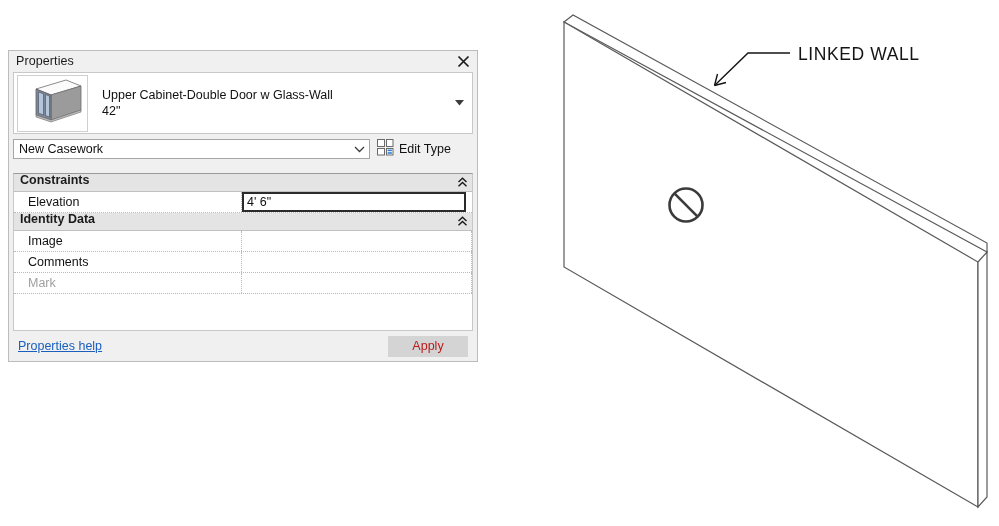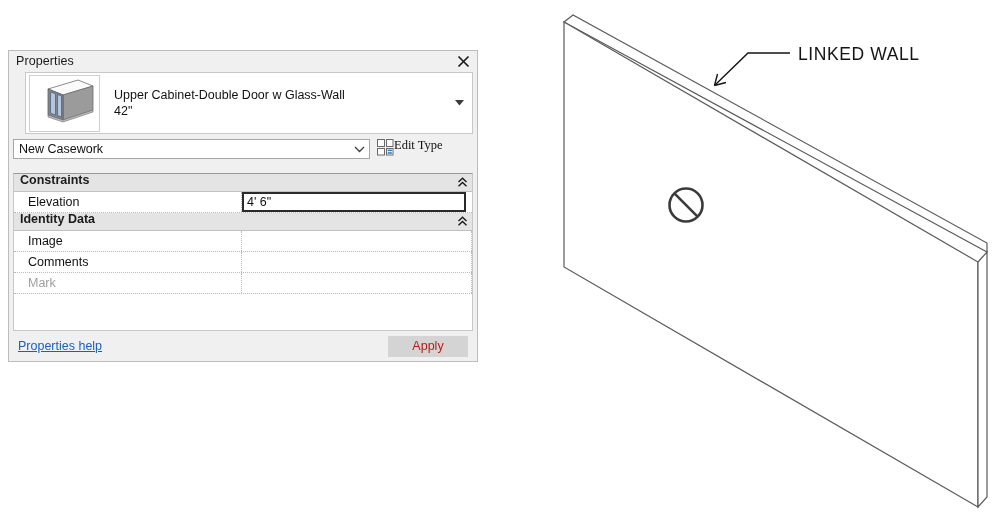--- a/index.html
+++ b/index.html
@@ -52,21 +52,21 @@
     height: 18px;
     display: flex;
     align-items: center;
     justify-content: center;
     cursor: pointer;
   }
   .pp-close svg { display: block; }
 
   
   .pp-typehead {
-    margin: 0 4px 0 16px;
+    margin: 0 4px 0 4px;
     height: 62px;
     background: #ffffff;
     border: 1px solid #c8c8c8;
     box-sizing: border-box;
     display: flex;
     align-items: center;
     padding: 0 2px 0 3px;
   }
   .pp-thumb {
     width: 71px;
@@ -124,24 +124,24 @@
     width: 20px;
     flex: 0 0 20px;
     display: flex;
     align-items: center;
     justify-content: center;
   }
   .pp-edittype {
     flex: 0 0 96px;
     margin-left: 5px;
     display: flex;
-    align-items: flex-start;
+    align-items: center;
+    gap: 5px;
     cursor: pointer;
     padding-left: 2px;
-    font-family: Liberation Serif, serif;
   }
   .pp-edittype-label {
     font-size: 12.5px;
     color: #111111;
     line-height: 1;
   }
 
   
   .pp-grid {
     margin: 0 4px;

